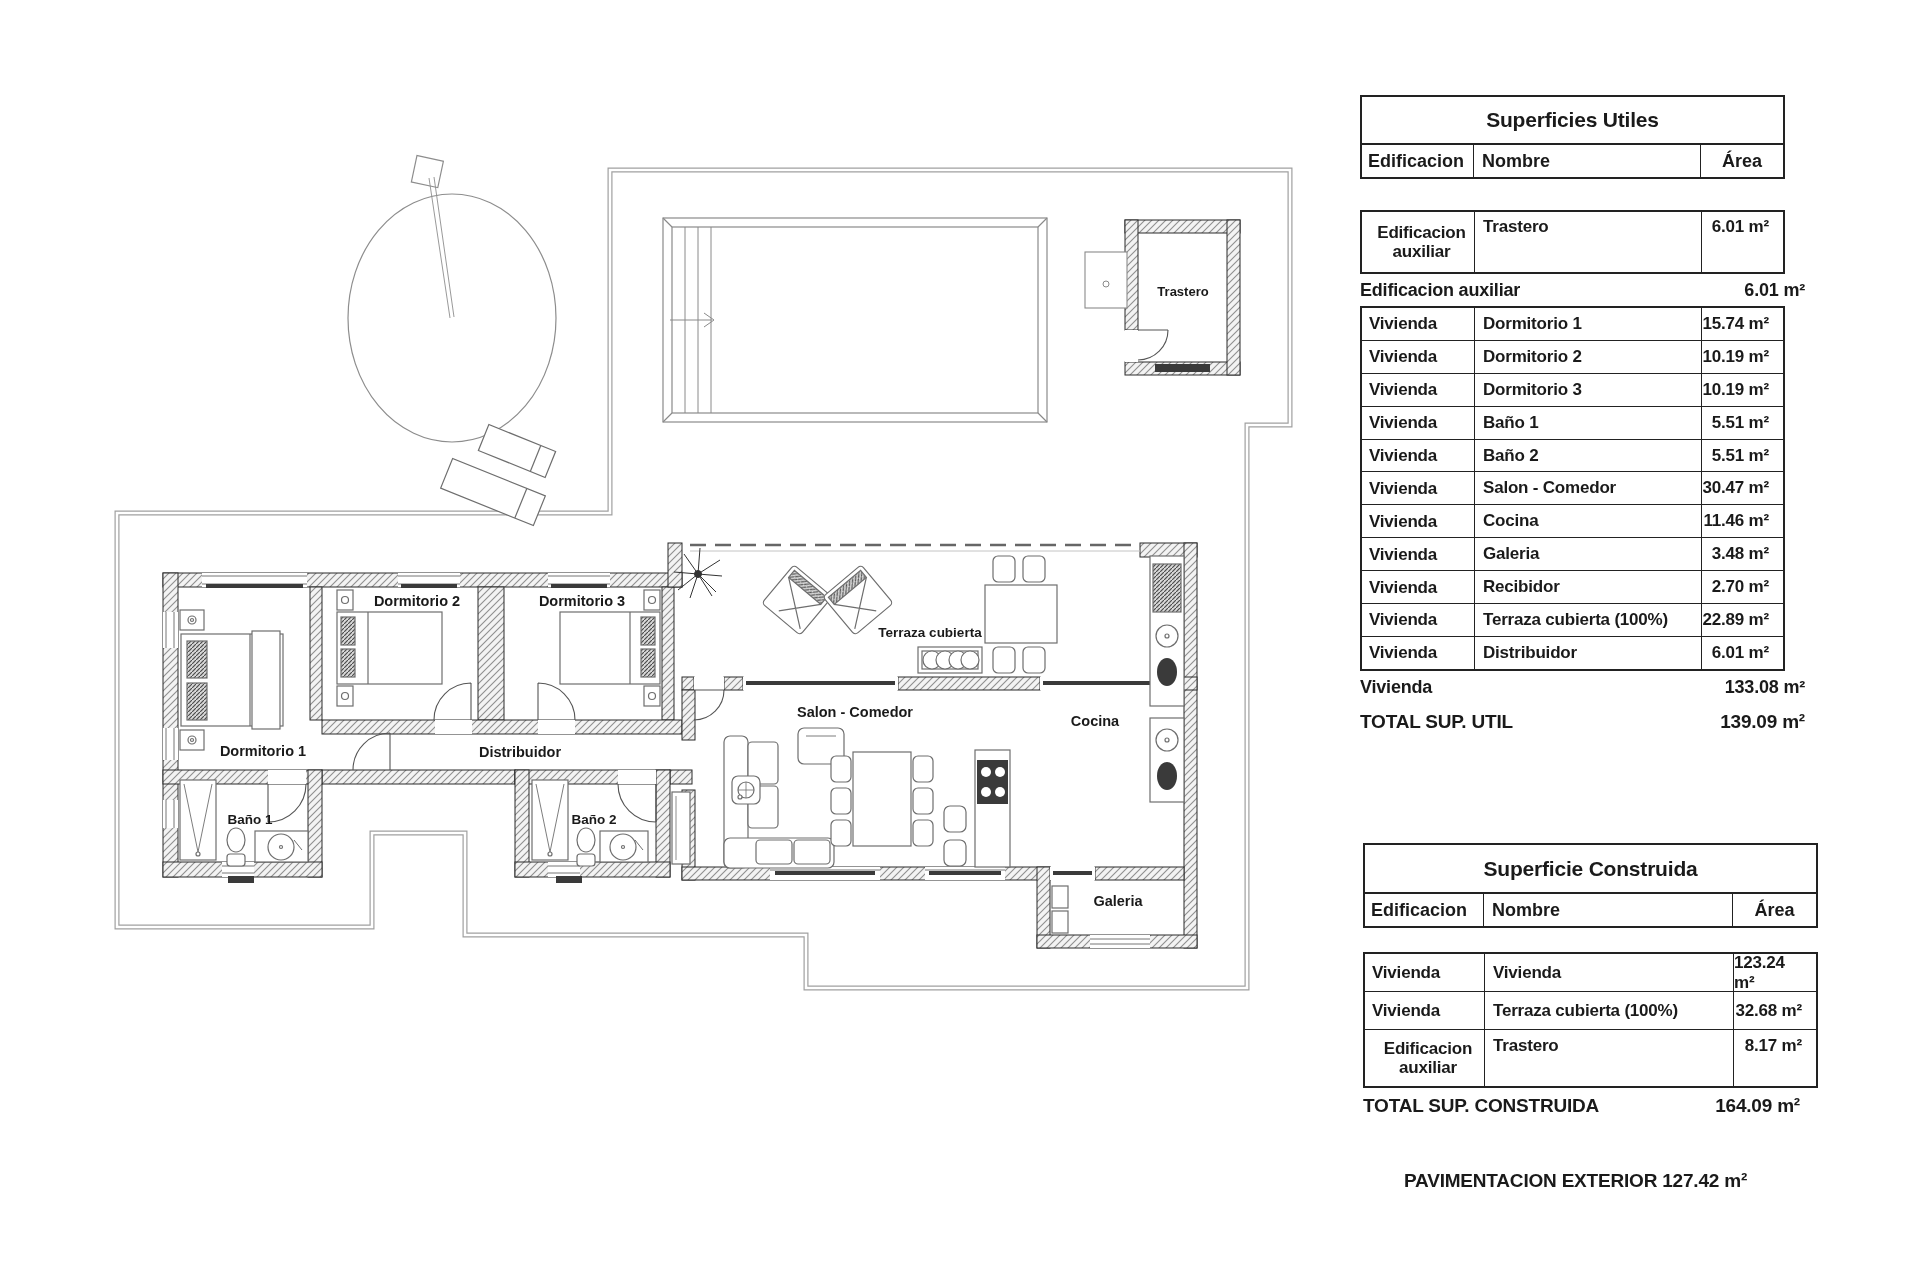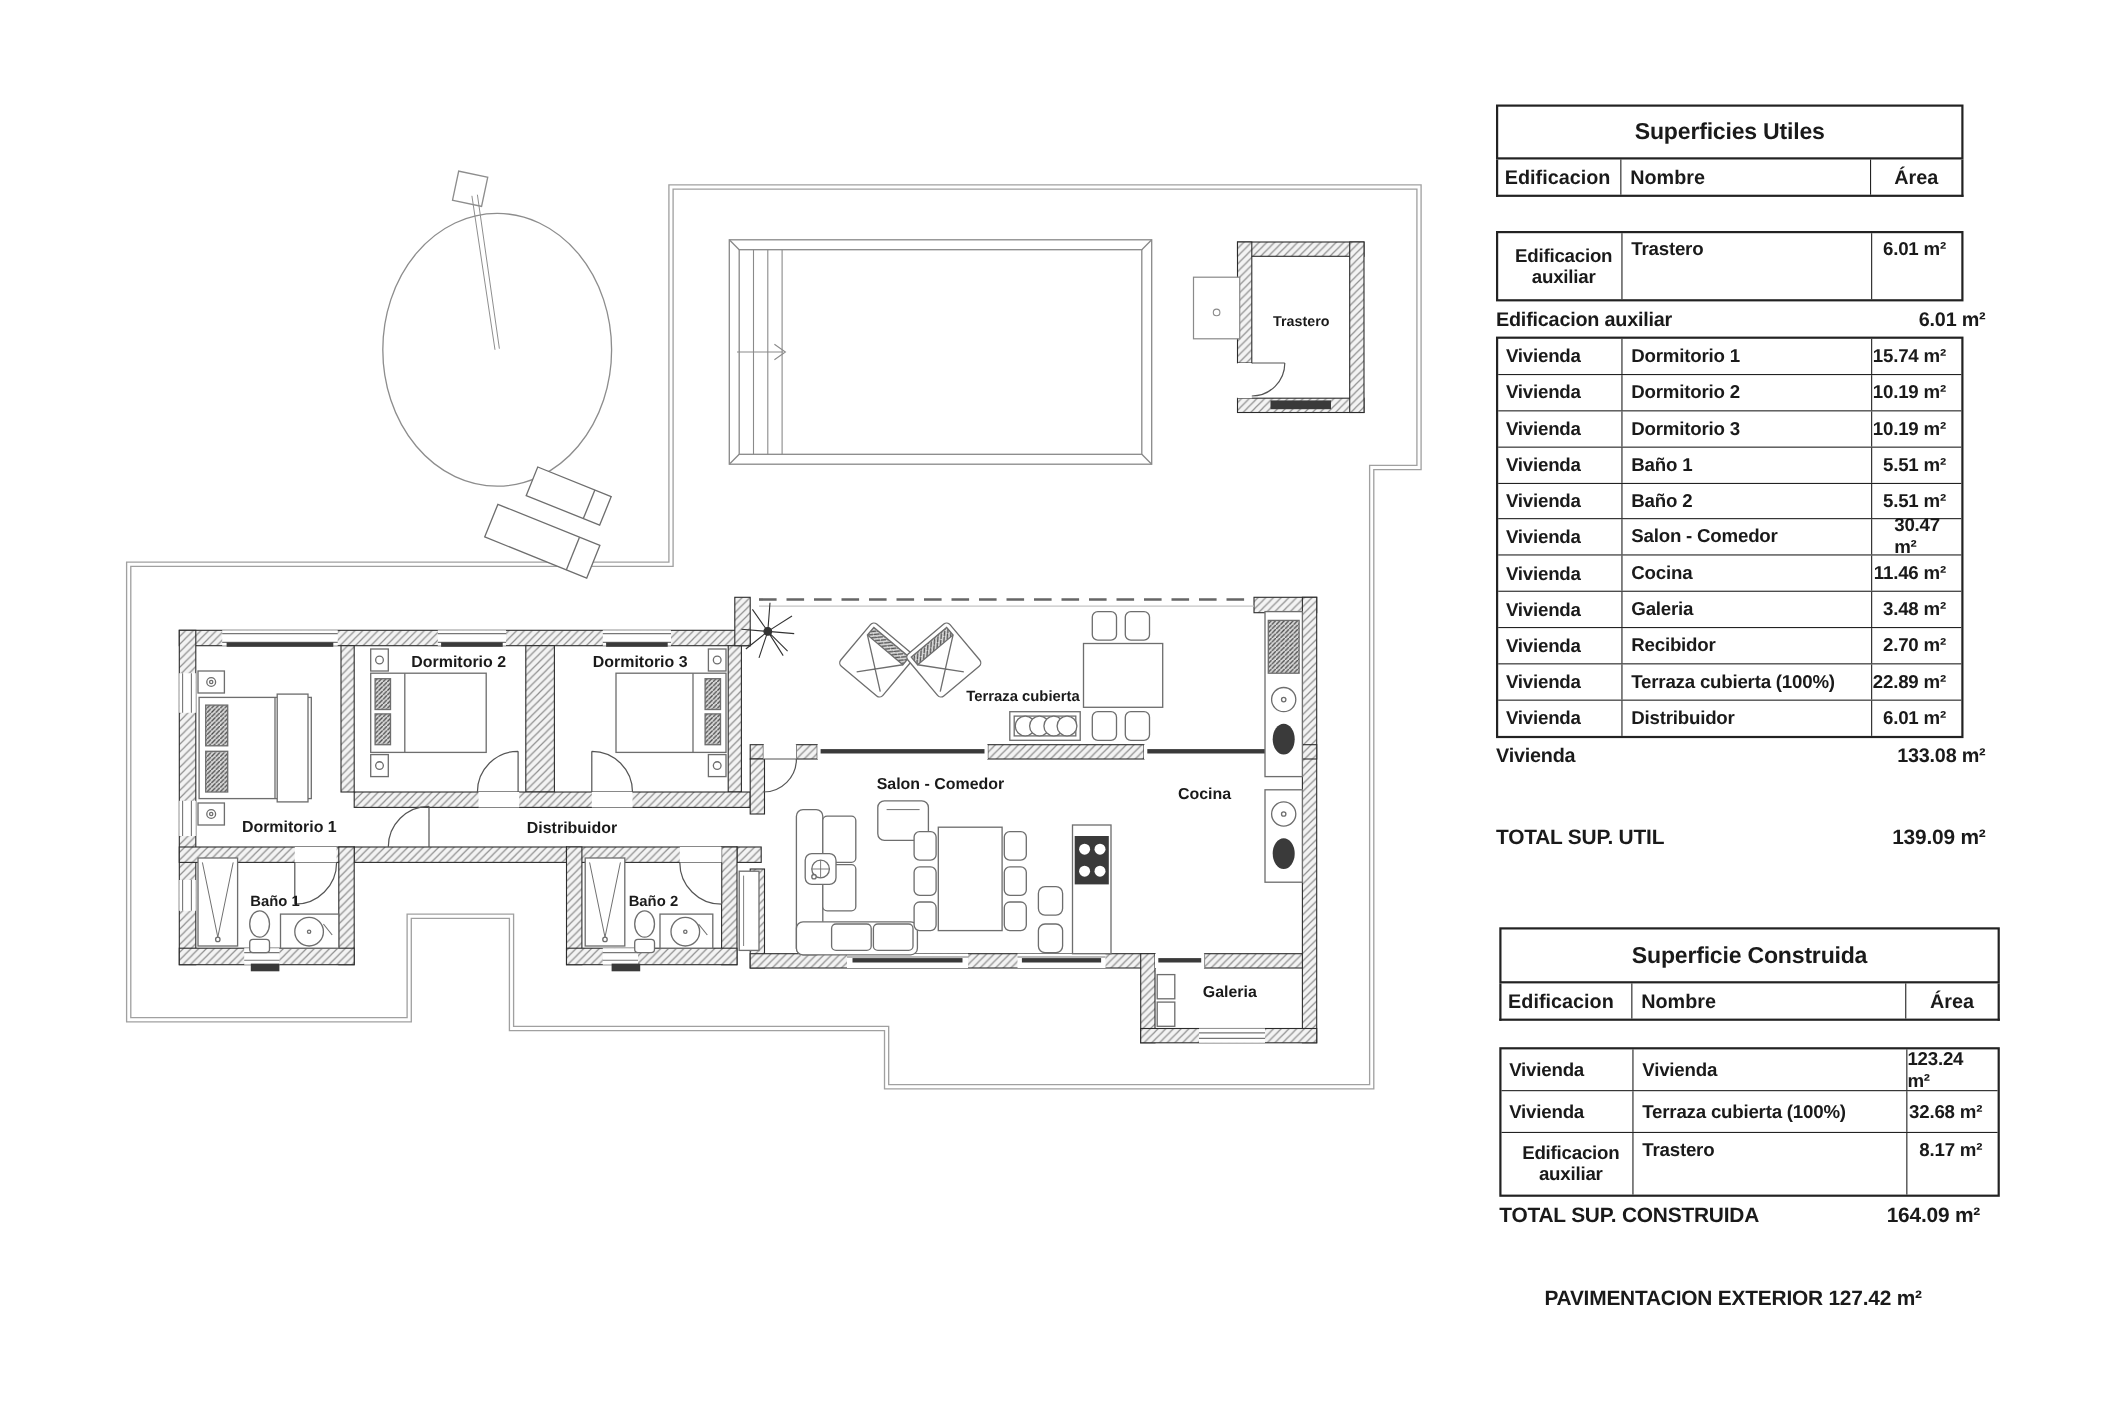--- a/index.html
+++ b/index.html
@@ -406,21 +406,21 @@
         <div class="c c3" style="flex:1;">5.51 m²</div>
       </div>
       <div class="row" style="height:31.9px;">
         <div class="c c1" style="width:105px;">Vivienda</div>
         <div class="c c2" style="width:218px;">Baño 2</div>
         <div class="c c3" style="flex:1;">5.51 m²</div>
       </div>
       <div class="row" style="height:31.9px;">
         <div class="c c1" style="width:105px;">Vivienda</div>
         <div class="c c2" style="width:218px;">Salon - Comedor</div>
-        <div class="c c3" style="flex:1;margin-left:20px;">30.47 m²</div>
+        <div class="c c3" style="flex:1;">30.47 m²</div>
       </div>
       <div class="row" style="height:31.9px;">
         <div class="c c1" style="width:105px;">Vivienda</div>
         <div class="c c2" style="width:218px;">Cocina</div>
         <div class="c c3" style="flex:1;">11.46 m²</div>
       </div>
       <div class="row" style="height:31.9px;">
         <div class="c c1" style="width:105px;">Vivienda</div>
         <div class="c c2" style="width:218px;">Galeria</div>
         <div class="c c3" style="flex:1;">3.48 m²</div>
@@ -438,21 +438,21 @@
       <div class="row" style="height:31.9px;">
         <div class="c c1" style="width:105px;">Vivienda</div>
         <div class="c c2" style="width:218px;">Distribuidor</div>
         <div class="c c3" style="flex:1;">6.01 m²</div>
       </div>
     </div>
   <div class="subtotal" style="height:34px;width:445px;">
     <span>Vivienda</span>
     <span>133.08 m²</span>
   </div>
-  <div class="total" style="height:34px;width:445px;margin-top:40px;">
+  <div class="total" style="height:34px;width:445px;">
     <span>TOTAL SUP. UTIL</span>
     <span>139.09 m²</span>
   </div>
 </div>
 
 <div class="tblwrap" style="left:1363px;top:843px;width:455px;">
   <div class="t-title" style="height:47px;">Superficie Construida</div>
   <div class="t-head" style="height:32px;">
     <div class="c c1" style="width:112px;">Edificacion</div>
     <div class="c c2" style="width:240px;">Nombre</div>

